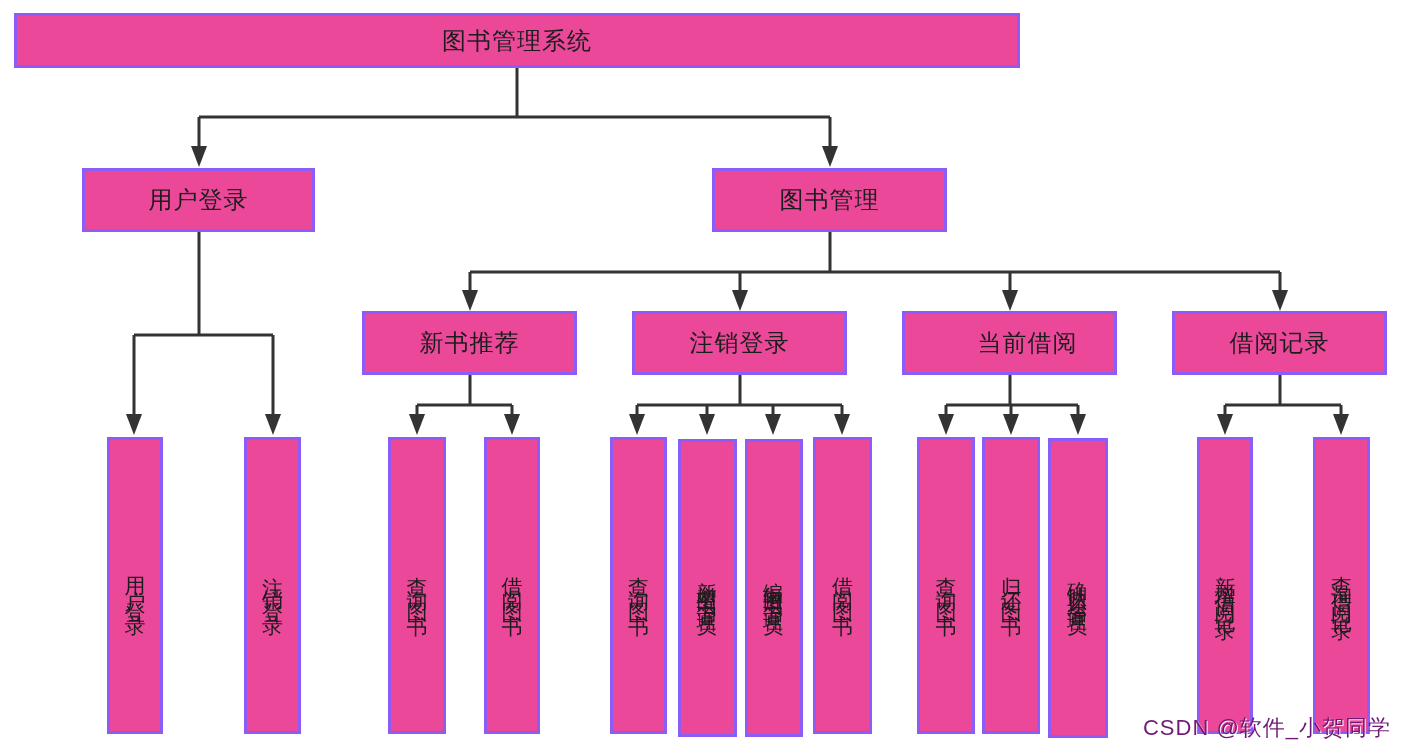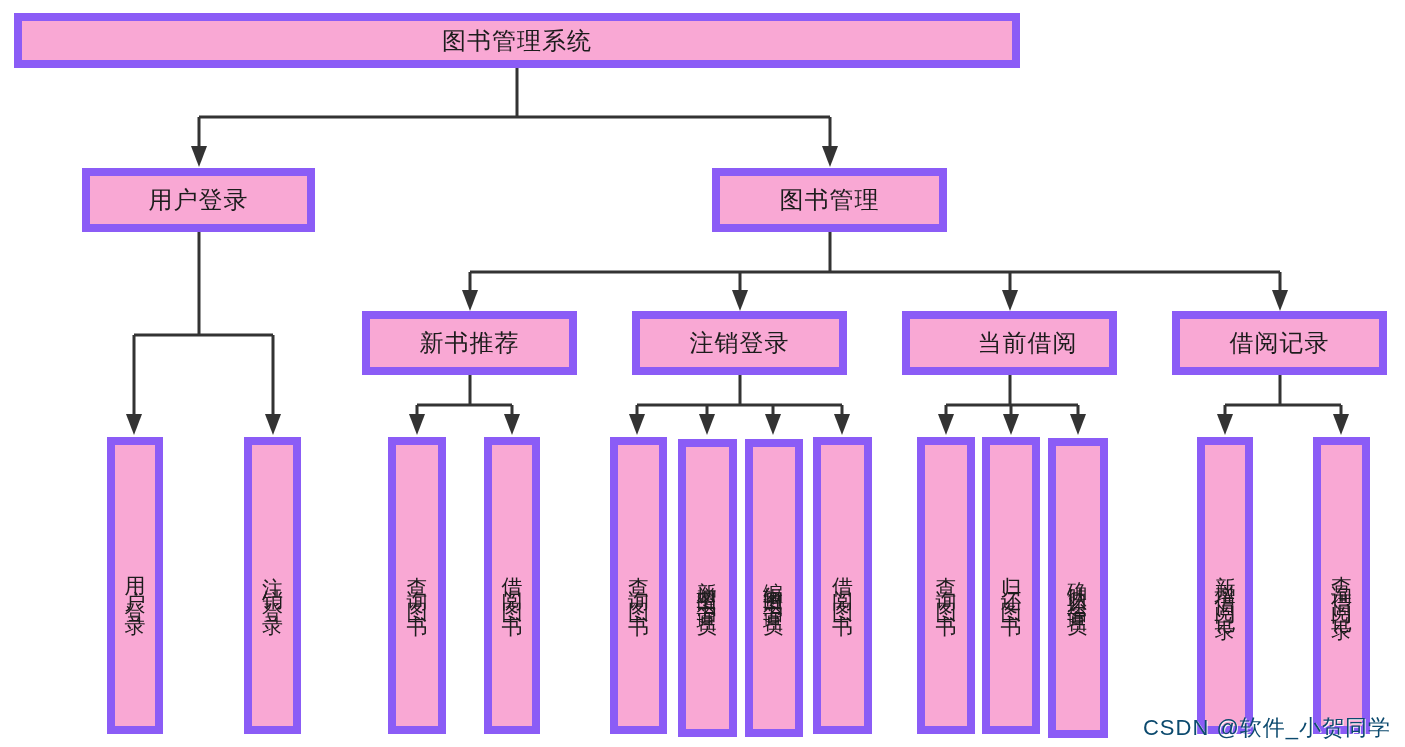--- a/index.html
+++ b/index.html
@@ -16,22 +16,22 @@
     overflow: hidden;
   }
   #wires {
     position: absolute;
     left: 0; top: 0;
     width: 1405px; height: 747px;
   }
   .node {
     position: absolute;
     box-sizing: border-box;
-    border: 8px solid #8b5cf6;
-    background: #f9a8d4;
+    border: 3px solid #8b5cf6;
+    background: #ec4899;
     display: flex;
     align-items: center;
     justify-content: center;
     color: #1c1c1c;
   }
   .h-label {
     font-size: 24px;
     letter-spacing: 1px;
     white-space: nowrap;
   }
@@ -43,21 +43,21 @@
     letter-spacing: 13px;
     color: #1c1c1c;
   }
   .leaf .vt.mid { letter-spacing: 9px; }
   .leaf .vt.long { font-size: 20px; letter-spacing: 5px; }
   #watermark {
     position: absolute;
     right: 14px;
     bottom: 4px;
     font-size: 22px;
-    color: #0c4a6e;
+    color: #701a75;
     text-shadow: 1px 1px 0 rgba(255,255,255,0.9);
     white-space: nowrap;
     letter-spacing: 1px;
   }
 </style>
 </head>
 <body>
 
 <div id="stage">
 

